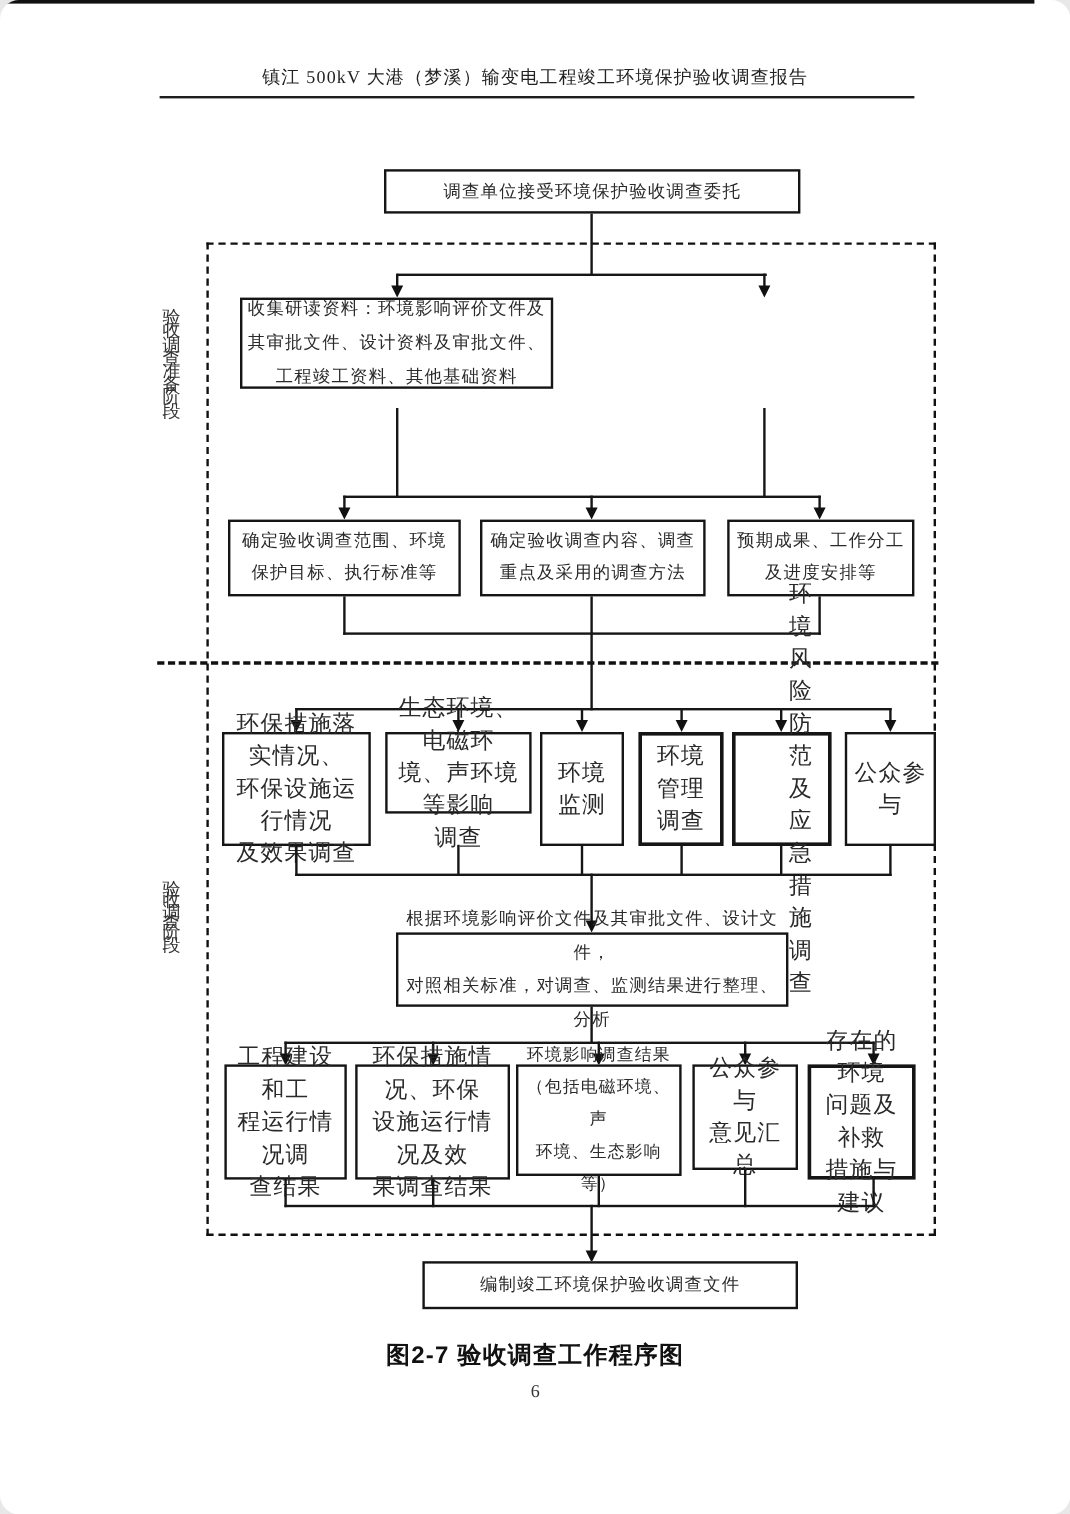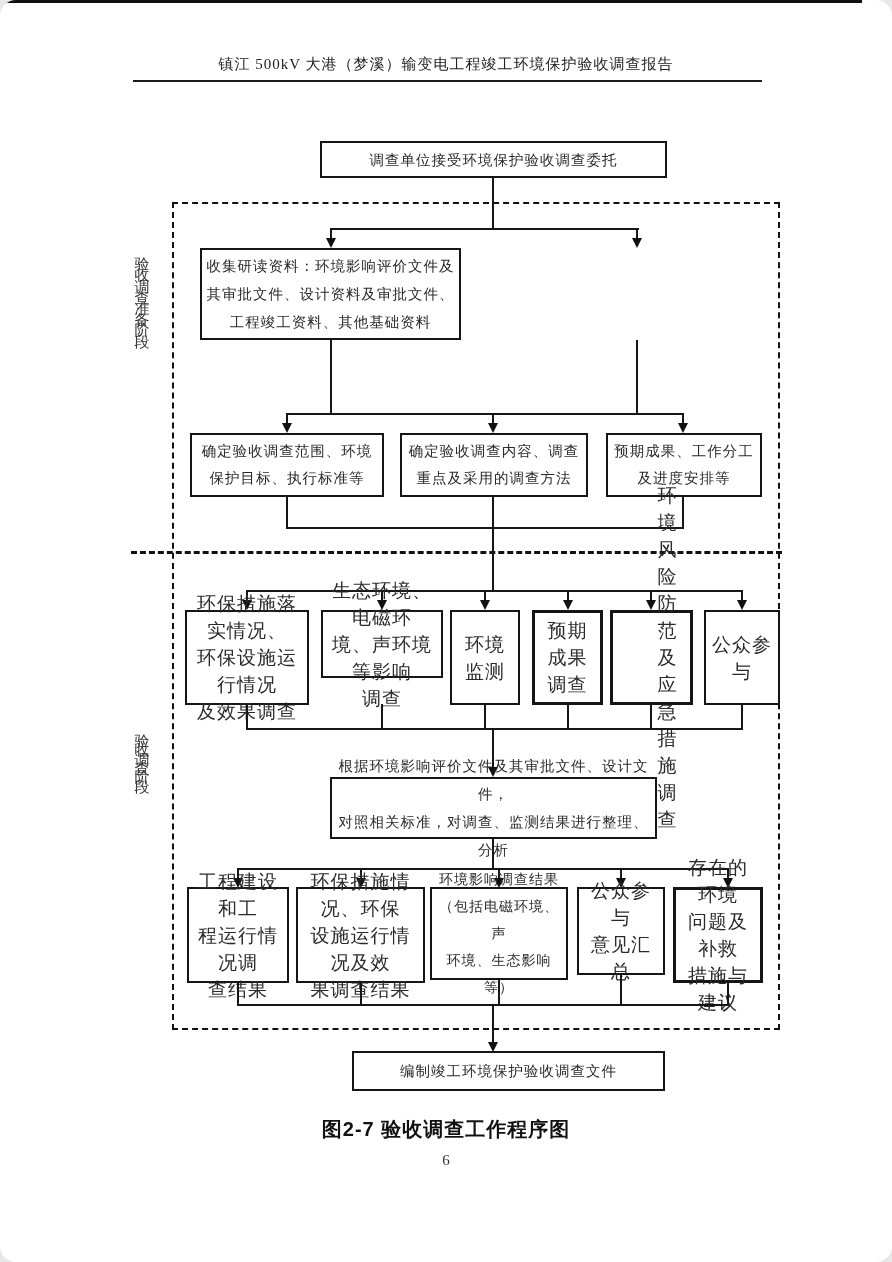--- a/index.html
+++ b/index.html
@@ -87,21 +87,21 @@
   <div class="vlabel" style="left:132px;top:245px;">验收调查准备阶段</div>
   <div class="vlabel" style="left:132px;top:722px;letter-spacing:9px;">验收调查阶段</div>
 
   <div class="vline" style="left:492px;top:178px;height:52px;"></div>
   <div class="hline" style="left:331px;top:228px;width:308px;"></div>
   <div class="vline" style="left:330px;top:228px;height:13px;"></div>
   <div class="vline" style="left:636px;top:228px;height:13px;"></div>
   <div class="arr" style="left:326px;top:238px;"></div>
   <div class="arr" style="left:632px;top:238px;"></div>
 
-  <div class="box" style="left:200px;top:248px;width:261px;height:92px;">收集研读资料：环境影响评价文件及
+  <div class="box" style="left:200px;top:248px;width:261px;height:76px;">收集研读资料：环境影响评价文件及
 其审批文件、设计资料及审批文件、
 工程竣工资料、其他基础资料</div>
 
   <div class="vline" style="left:330px;top:340px;height:75px;"></div>
   <div class="vline" style="left:636px;top:340px;height:75px;"></div>
   <div class="hline" style="left:286px;top:413px;width:398px;"></div>
   <div class="vline" style="left:286px;top:413px;height:12px;"></div>
   <div class="vline" style="left:492px;top:413px;height:12px;"></div>
   <div class="vline" style="left:682px;top:413px;height:12px;"></div>
   <div class="arr" style="left:282px;top:423px;"></div>
@@ -134,21 +134,21 @@
   <div class="arr" style="left:737px;top:600px;"></div>
 
   <div class="box small" style="left:185px;top:610px;width:124px;height:95px;">环保措施落实情况、
 环保设施运行情况
 及效果调查</div>
   <div class="box small" style="left:321px;top:610px;width:122px;height:68px;">生态环境、电磁环
 境、声环境等影响
 调查</div>
   <div class="box small" style="left:450px;top:610px;width:70px;height:95px;">环境
 监测</div>
-  <div class="box small thick" style="left:532px;top:610px;width:71px;height:95px;">预期成果
+  <div class="box small thick" style="left:532px;top:610px;width:71px;height:95px;">环境管理
 调查</div>
   <div class="box small thick" style="left:610px;top:610px;width:83px;height:95px;padding-left:36px;">环境风险防
 范及应急措
 施调查</div>
   <div class="box small" style="left:704px;top:610px;width:76px;height:95px;">公众参与</div>
 
   <div class="vline" style="left:246px;top:704px;height:26px;"></div>
   <div class="vline" style="left:381px;top:704px;height:26px;"></div>
   <div class="vline" style="left:484px;top:704px;height:26px;"></div>
   <div class="vline" style="left:567px;top:704px;height:26px;"></div>

